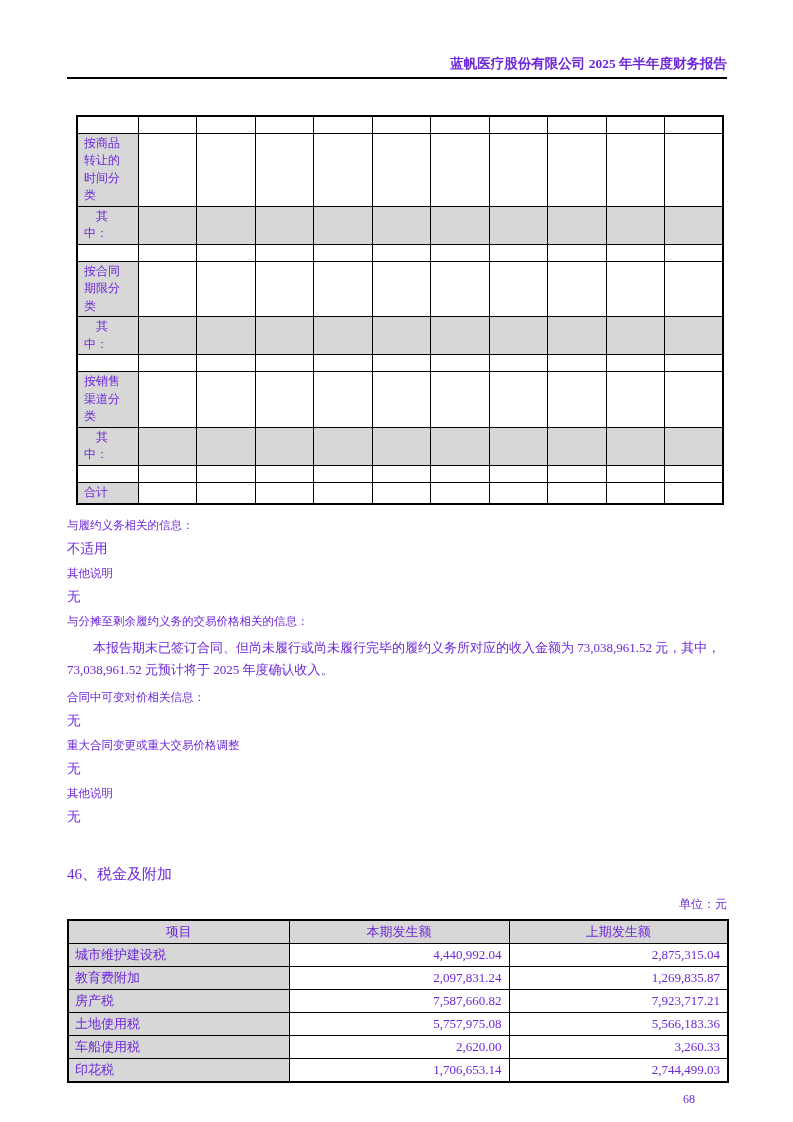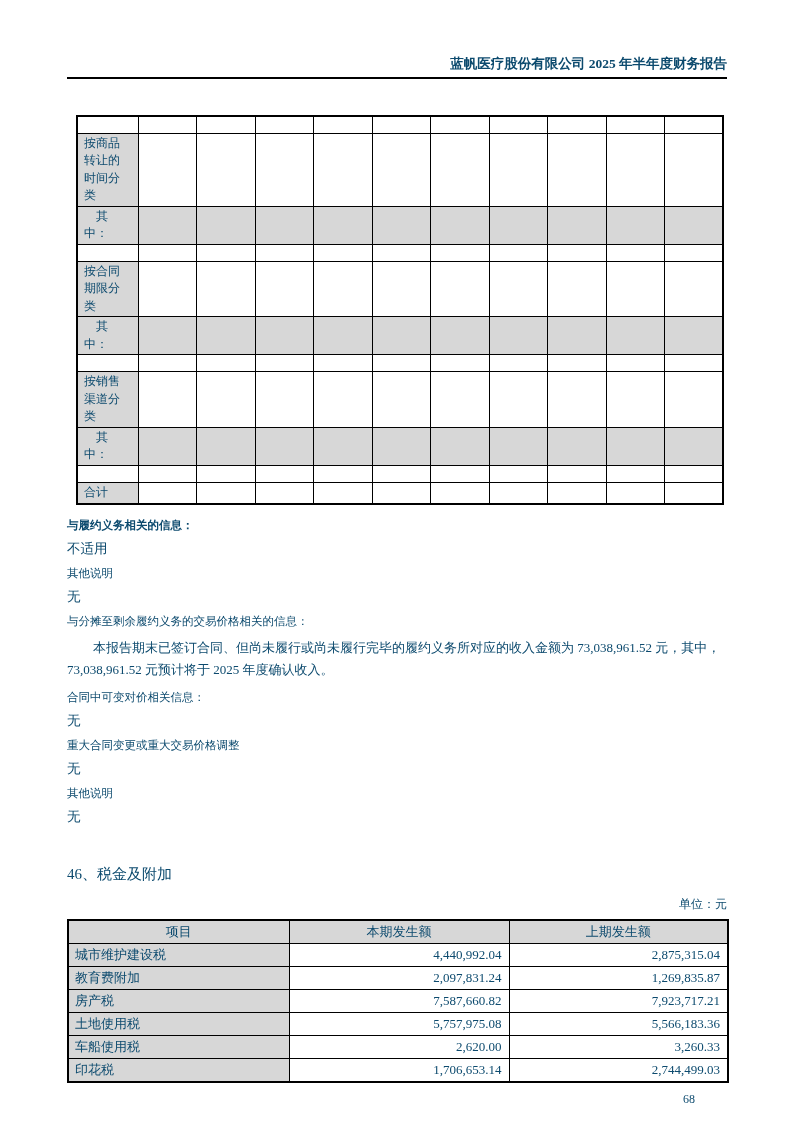--- a/index.html
+++ b/index.html
@@ -3,21 +3,21 @@
 <meta charset="utf-8">
 <style>
   html,body { margin:0; padding:0; background:#ffffff; }
   .page {
     position:relative;
     width:793px; height:1122px;
     background:#ffffff;
     box-sizing:border-box;
     padding:56px 66px 0 67px;
     font-family:"Liberation Serif","DejaVu Serif",serif;
-    color:#0c4a6e;
+    color:#6d28d9;
     overflow:hidden;
   }
   .doc-header {
     text-align:right;
     font-weight:bold;
     font-size:13.5px;
     line-height:16px;
     padding-bottom:5px;
     border-bottom:2px solid #000;
   }
@@ -44,21 +44,21 @@
   }
   tr.row-spacer  { height:17px; }
   tr.row-total   { height:22px; }
   .shaded { background:#d7d7d7; }
 
   
   .notes { margin-top:13px; }
   .note-label { font-size:11.5px; line-height:14px; margin-top:9px; }
   .note-value { font-size:13.5px; line-height:17px; margin-top:8px; }
   .note-para  { font-size:13px;  line-height:22px; margin-top:9px; text-indent:26px; }
-  .notes > div:first-child { margin-top:4px;font-weight:bold; }
+  .notes > div:first-child { margin-top:4px; }
 
   
   .section-heading { font-size:15px; font-weight:normal; margin-top:40px; line-height:18px; }
   .unit-label { text-align:right; font-size:12px; margin-top:14px; line-height:15px; }
 
   table.tax-table {
     border-collapse:collapse;
     table-layout:fixed;
     width:660px;
     margin-top:7px;

